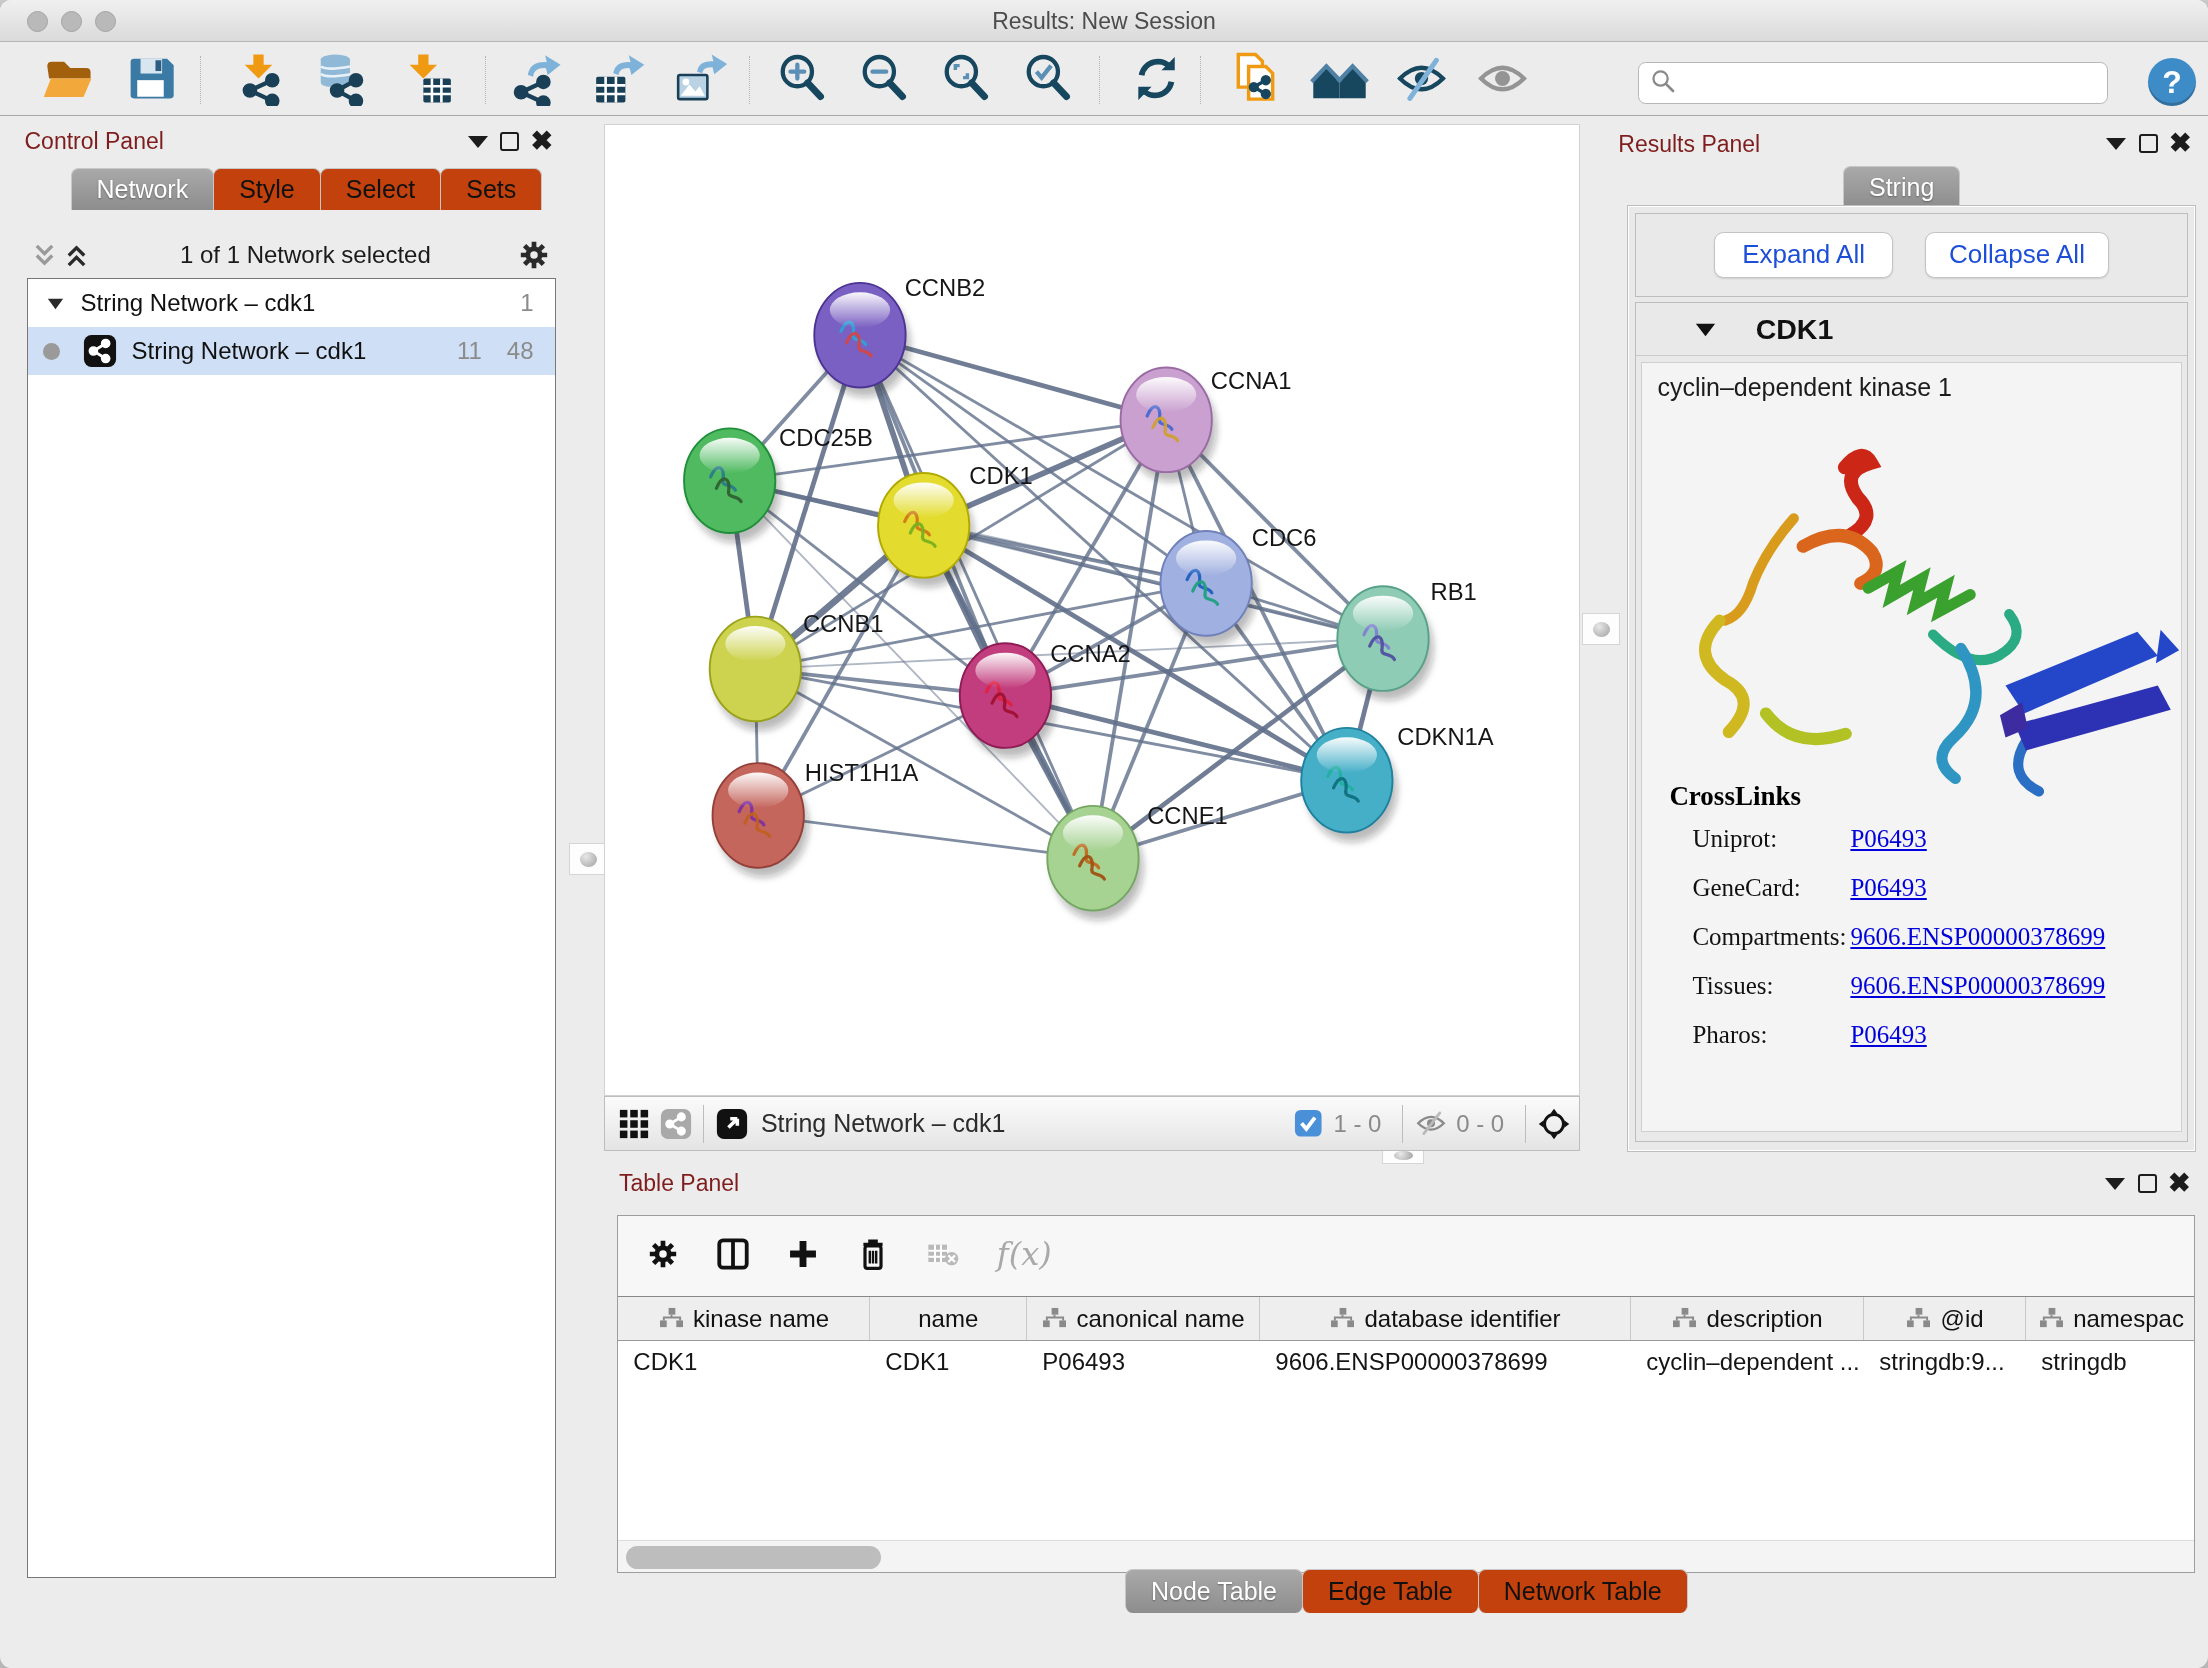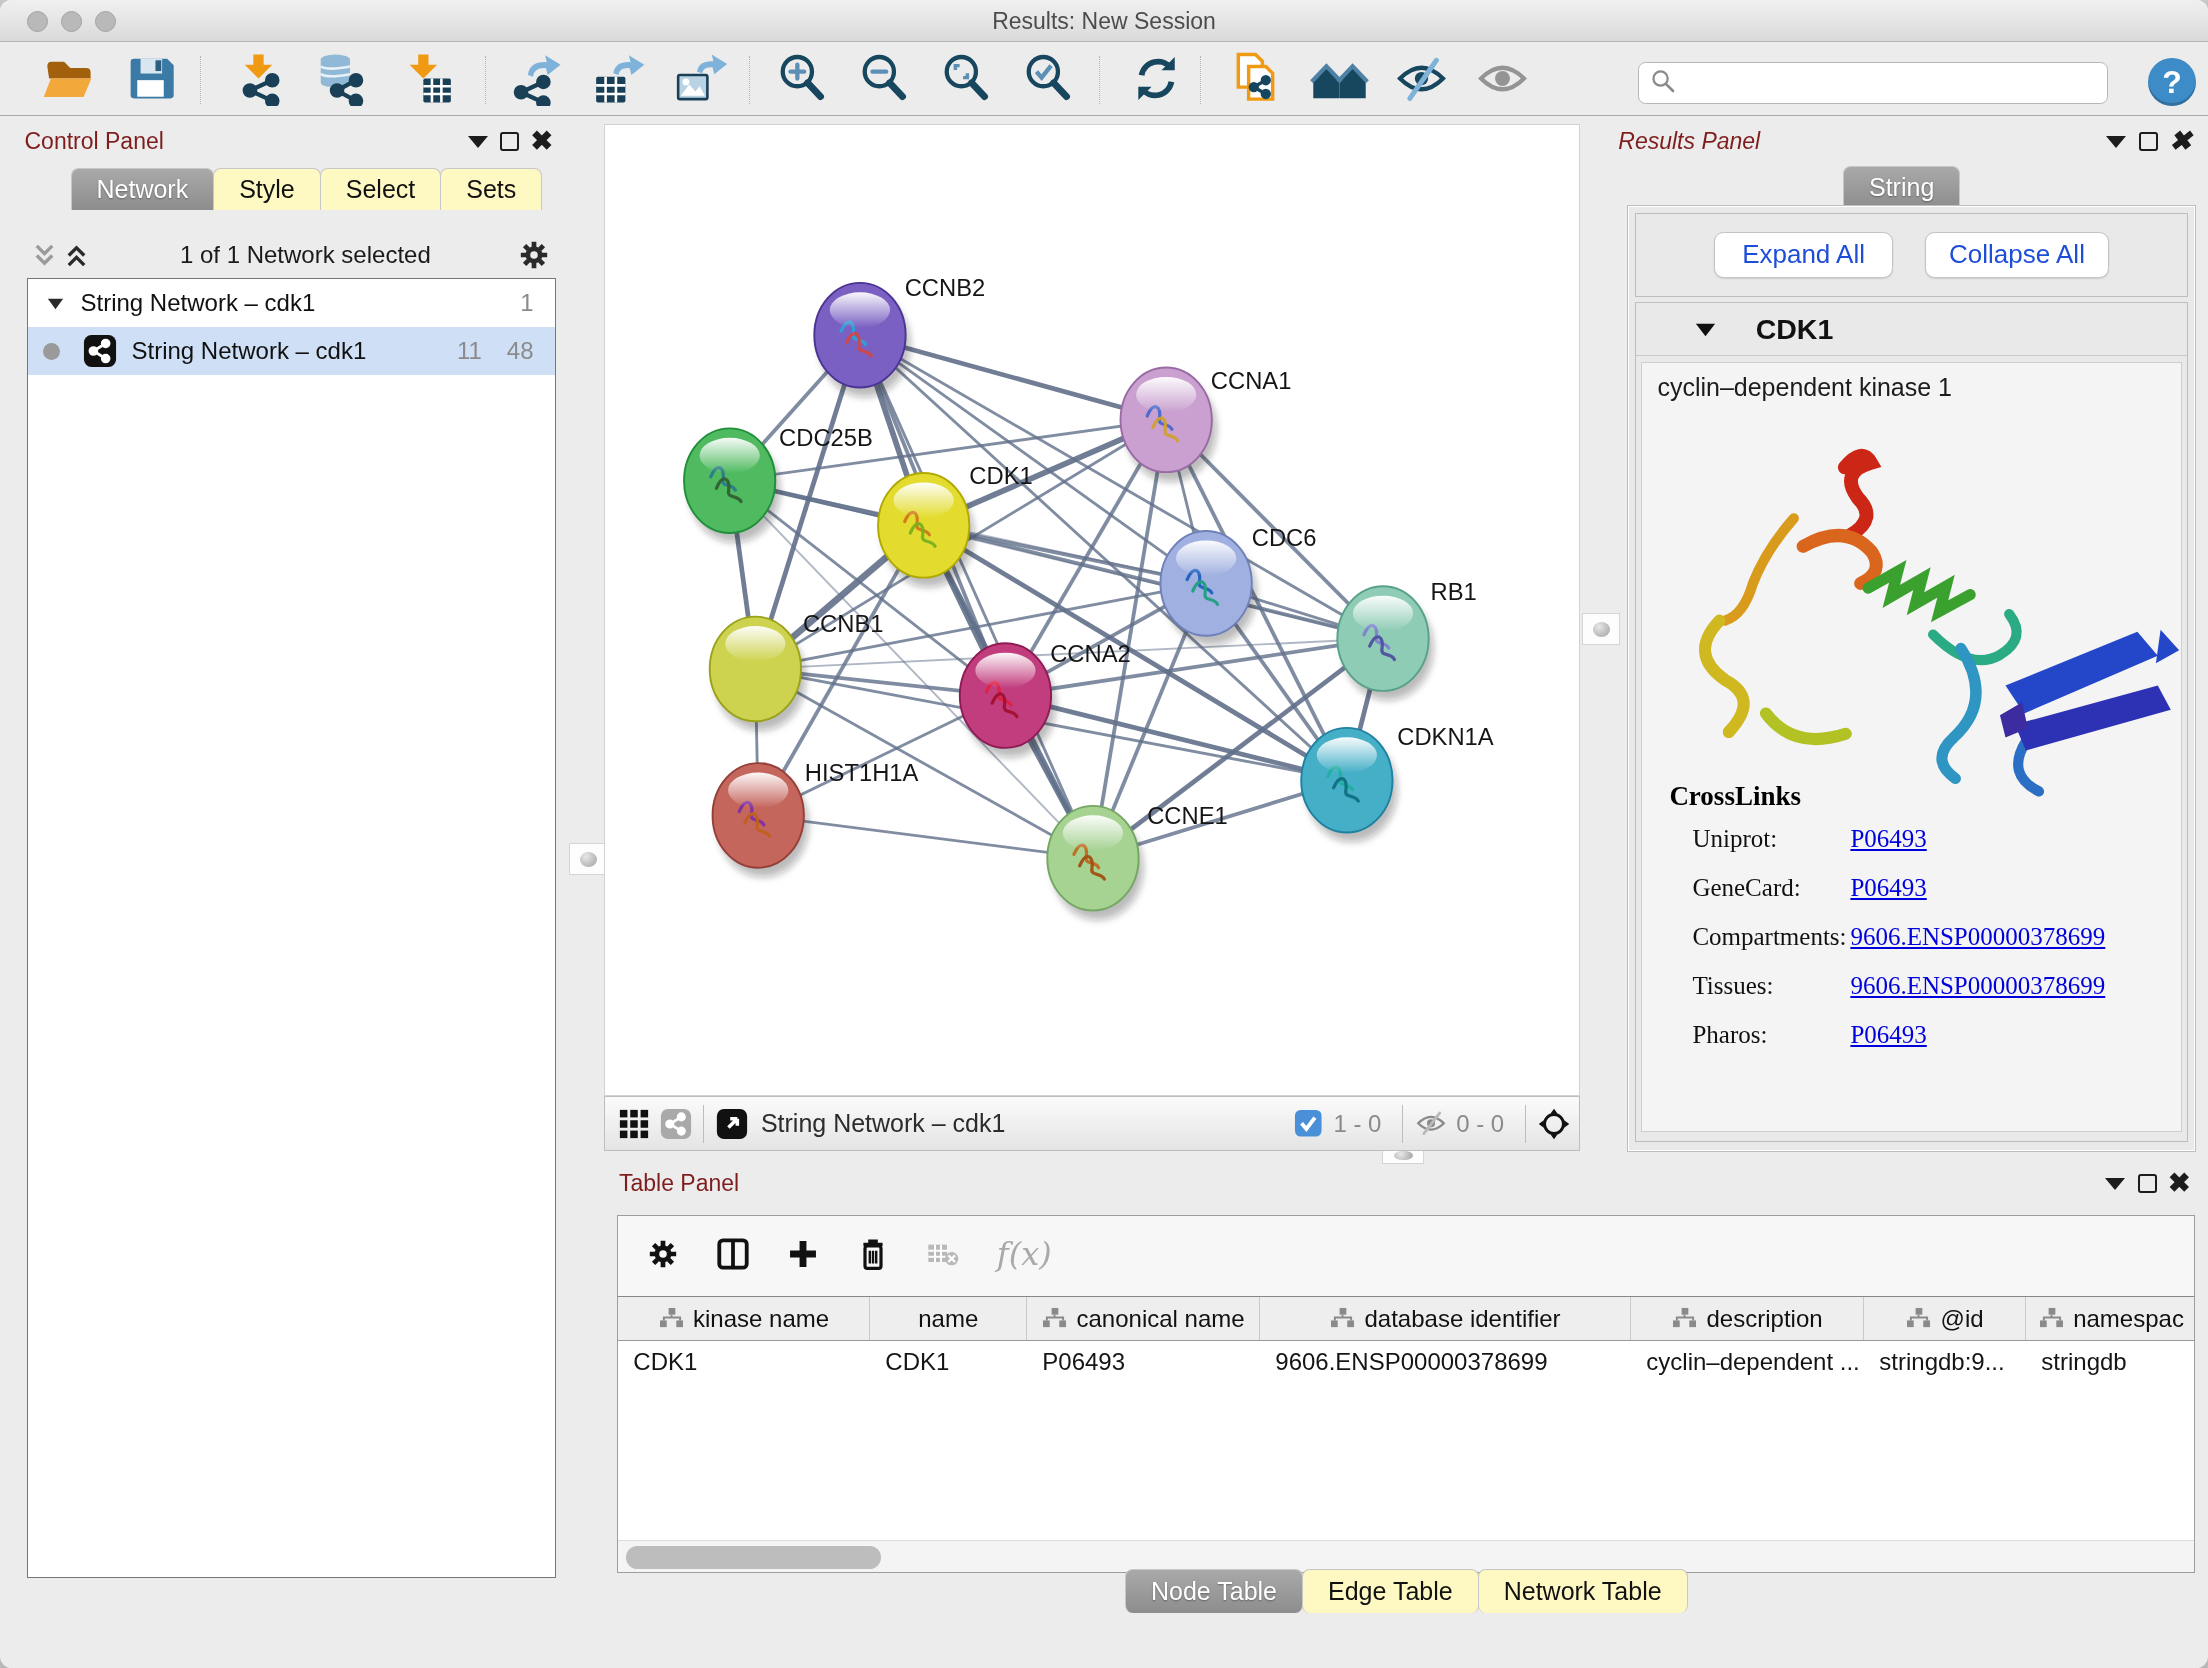--- a/index.html
+++ b/index.html
@@ -31,21 +31,21 @@
   #help-btn { position:absolute; left:2148px; top:15px; width:48px; height:48px; border-radius:50%;
               background:#3e8cc7; color:#fff; font-size:32px; font-weight:bold;
               display:flex; align-items:center; justify-content:center;
               box-shadow:inset 0 -2.9px 0 rgba(0,0,0,.2); }
 
   
   .panel-head-title { font-size:23px; color:#7f1d1d; }
   .panel-ctl { display:inline-flex; align-items:center; justify-content:center; width:32px; height:28.5px; }
   .tabbar { display:flex; }
   .tab { height:42px; padding:0 25px; display:flex; align-items:center; justify-content:center;
-         font-size:25px; background:#fef9c3; border:1px solid #c7c7c7; border-bottom:none;
+         font-size:25px; background:#c2410c; border:1px solid #c7c7c7; border-bottom:none;
          color:#111; border-radius:7.6px 7.6px 0 0; margin-right:-1px; }
   .tab.active { background:linear-gradient(#a9a9a9,#8d8d8d); color:#fff;
                 text-shadow:0 1px 1.9px rgba(0,0,0,.35); }
 
   
   #control-panel { position:absolute; left:9.5px; top:122px; width:554px; height:1484px;
                    background:#ececec; }
   #cp-head { position:absolute; left:15px; top:3.8px; right:5.7px; height:32px; display:flex; align-items:center; }
   #cp-tabs { position:absolute; left:61px; top:46px; }
   #cp-subrow { position:absolute; left:19px; top:112px; right:13.3px; height:42px;
@@ -67,21 +67,21 @@
   #net-title { font-size:25px; color:#2c2c2c; margin-left:13.3px; flex:1; }
   .count-label { font-size:24px; color:#8a8a8a; margin:0 9.5px; }
 
   .splitter-dot { position:absolute; width:38px; height:32px; background:#fdfdfd;
                   border:1px solid #d5d5d5; display:flex; align-items:center; justify-content:center; }
   .splitter-dot i { width:17px; height:15px; border-radius:50%;
                     background:radial-gradient(circle at 35% 30%, #e8e8e8, #9f9f9f); display:block; }
 
   
   #results-panel { position:absolute; left:1605px; top:122px; width:597px; height:1041px; }
-  #rp-head { position:absolute; left:13.3px; top:3.8px; right:5.7px; height:32px; display:flex; align-items:center;font-style:italic; }
+  #rp-head { position:absolute; left:13.3px; top:3.8px; right:5.7px; height:32px; display:flex; align-items:flex-end; }
   #rp-tab { position:absolute; left:238px; top:44px; }
   #rp-outer { position:absolute; left:23px; top:84px; width:567px; height:945px;
               background:#e9e9e9; border:1.9px solid #fff; outline:1px solid #bdbdbd; }
   #rp-buttons { position:absolute; left:5.7px; top:5.7px; right:5.7px; height:84px;
                 border:1px solid #bdbdbd; display:flex; align-items:center; justify-content:center; gap:32px; }
   .rp-btn { min-width:179px; height:46px; background:#fff; border:1px solid #c3c3c3; border-radius:9.5px;
             font-size:26px; color:#1d4ed8; display:flex; align-items:center; justify-content:center;
             padding:0 23px; box-shadow:0 1px 1.9px rgba(0,0,0,.12); }
   #rp-section { position:absolute; left:5.7px; top:95px; right:5.7px; bottom:7.6px; border:1px solid #bdbdbd; }
   #rp-gene-head { height:53px; display:flex; align-items:center; border-bottom:1px solid #c9c9c9; }

